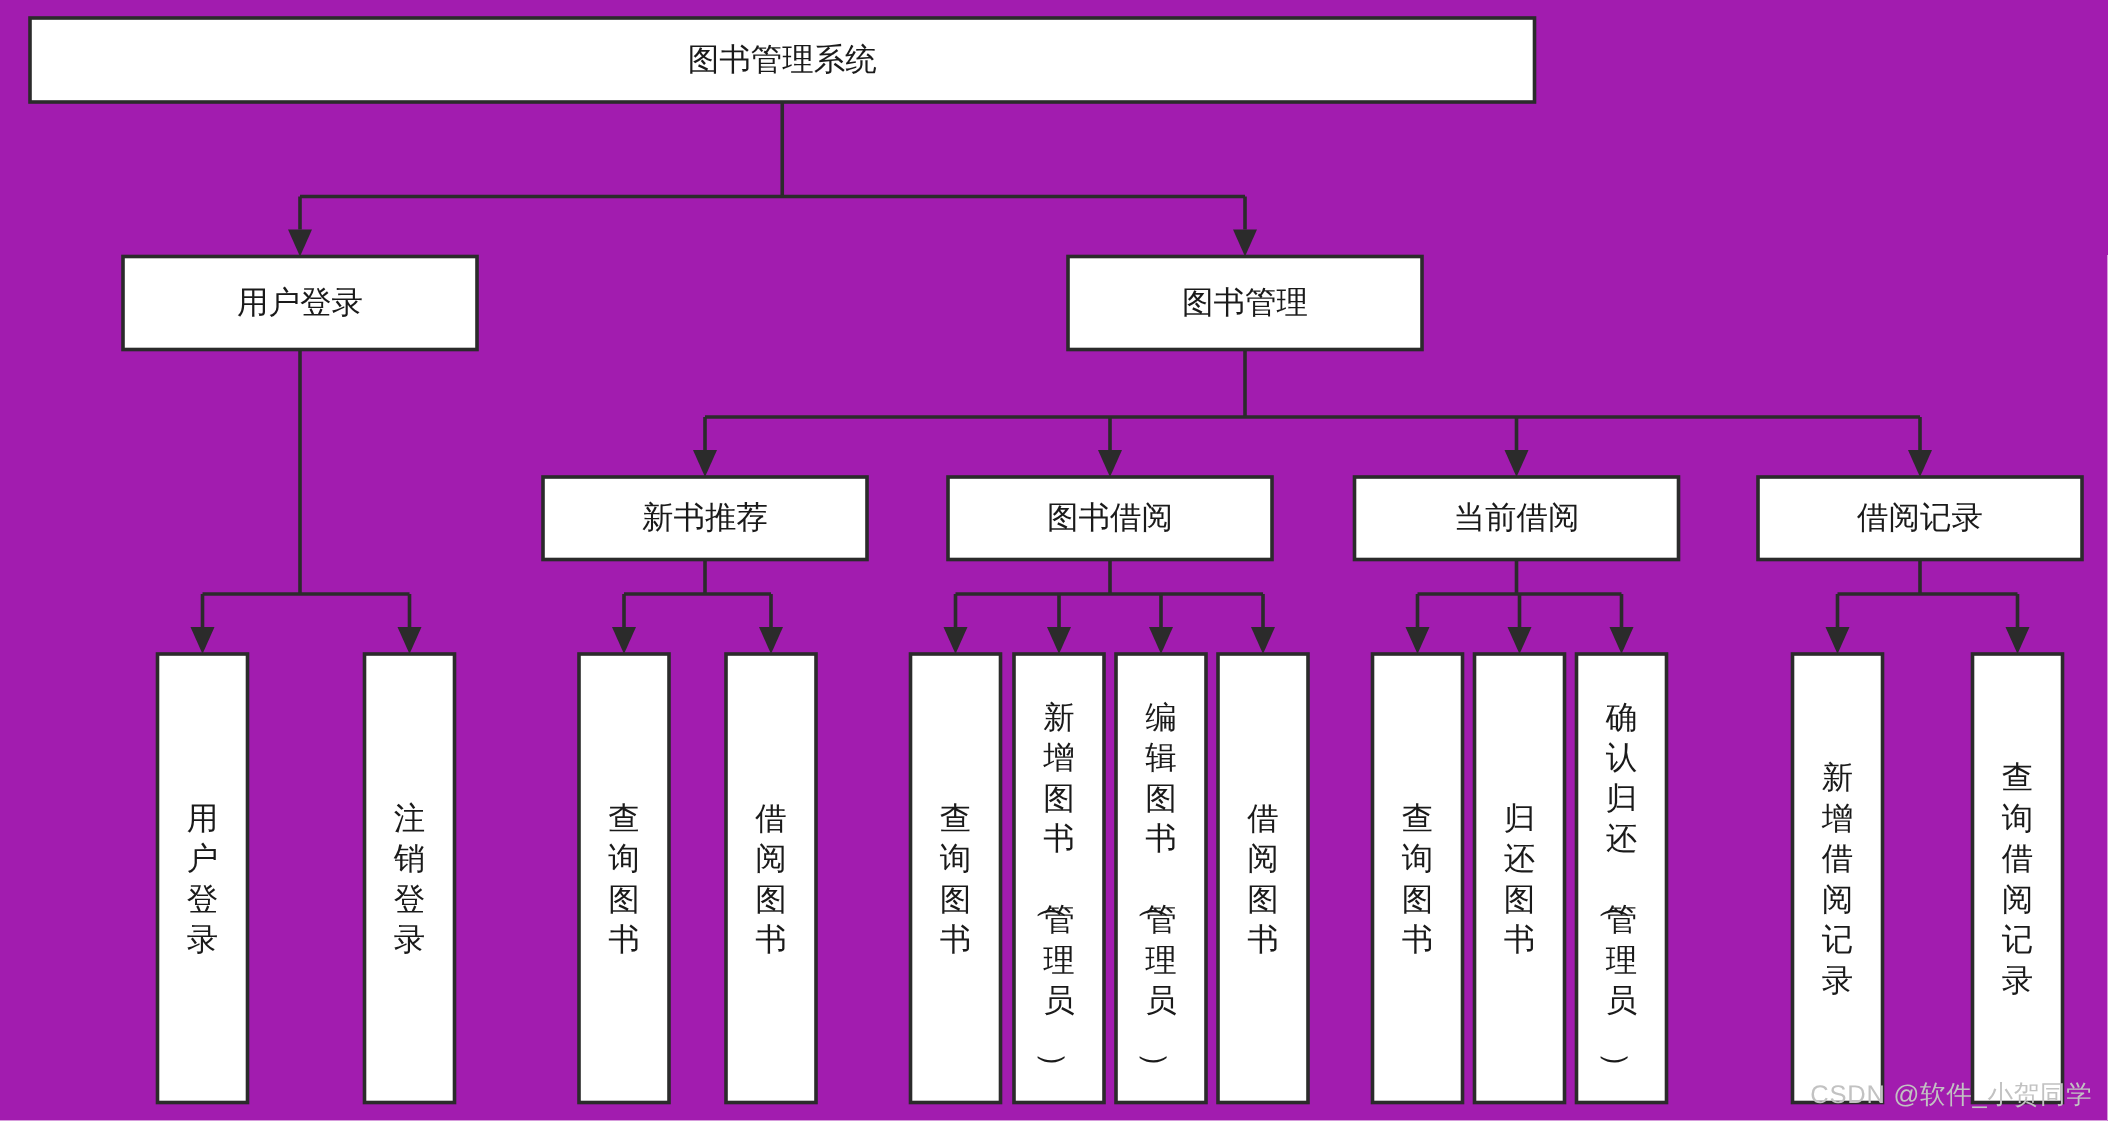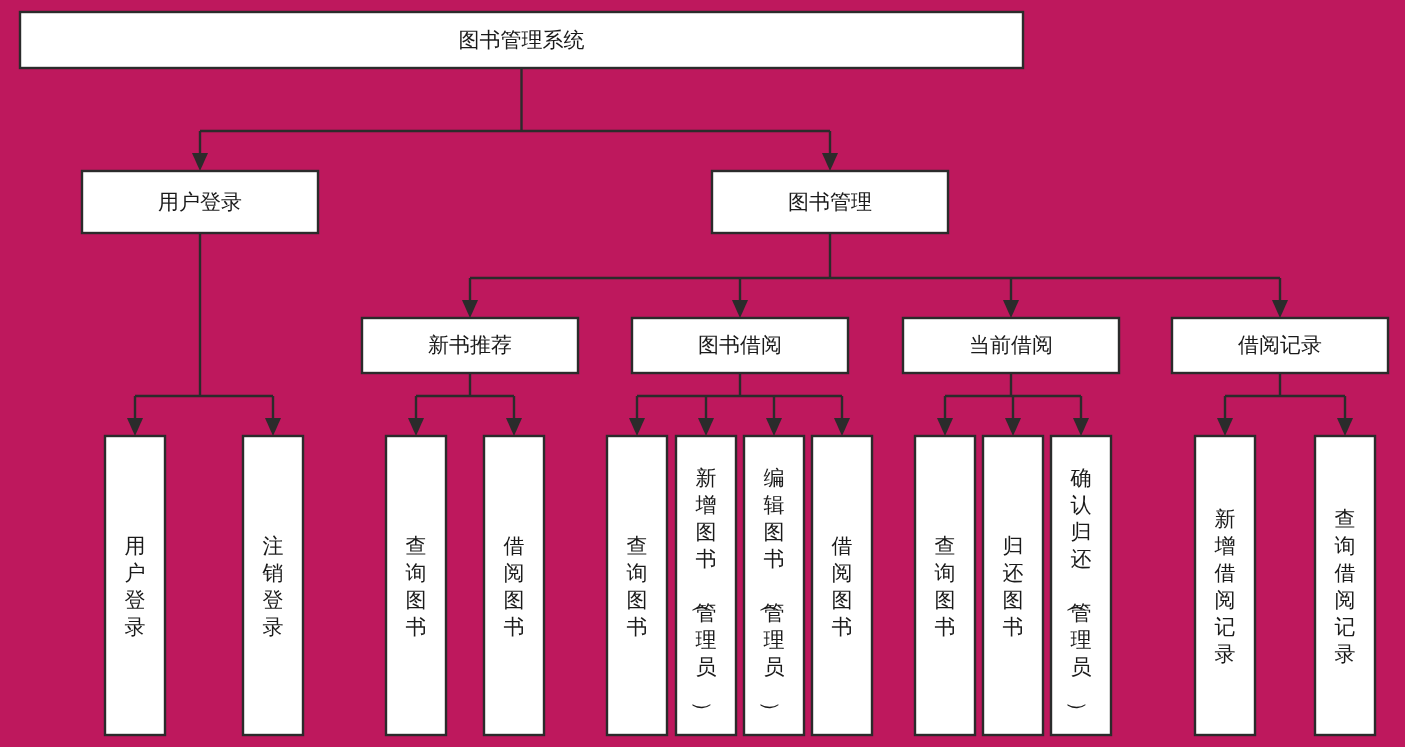--- a/index.html
+++ b/index.html
@@ -8,21 +8,21 @@
     padding: 0;
     background: #ffffff;
   }
   body {
     font-family: "Liberation Sans", "DejaVu Sans", sans-serif;
   }
   #diagram-root {
     position: relative;
     width: 1405px;
     height: 747px;
-    background: #be185d;
+    background: #a21caf;
     overflow: hidden;
   }
   svg#flow {
     position: absolute;
     left: 0;
     top: 0;
     width: 1405px;
     height: 747px;
     display: block;
   }
@@ -219,13 +219,14 @@
         <g>
           <rect x="1195" y="436" width="60" height="299" class="node-rect"></rect>
           <text x="1225" y="525.56" class="node-label-v"><tspan x="1225" dy="0">新</tspan><tspan x="1225" dy="27">增</tspan><tspan x="1225" dy="27">借</tspan><tspan x="1225" dy="27">阅</tspan><tspan x="1225" dy="27">记</tspan><tspan x="1225" dy="27">录</tspan></text>
         </g>
         <g>
           <rect x="1315" y="436" width="60" height="299" class="node-rect"></rect>
           <text x="1345" y="525.56" class="node-label-v"><tspan x="1345" dy="0">查</tspan><tspan x="1345" dy="27">询</tspan><tspan x="1345" dy="27">借</tspan><tspan x="1345" dy="27">阅</tspan><tspan x="1345" dy="27">记</tspan><tspan x="1345" dy="27">录</tspan></text>
         </g>
       </g>
   </svg>
+  <div class="watermark">CSDN @软件_小贺同学</div>
 </div>
 
 </body></html>

